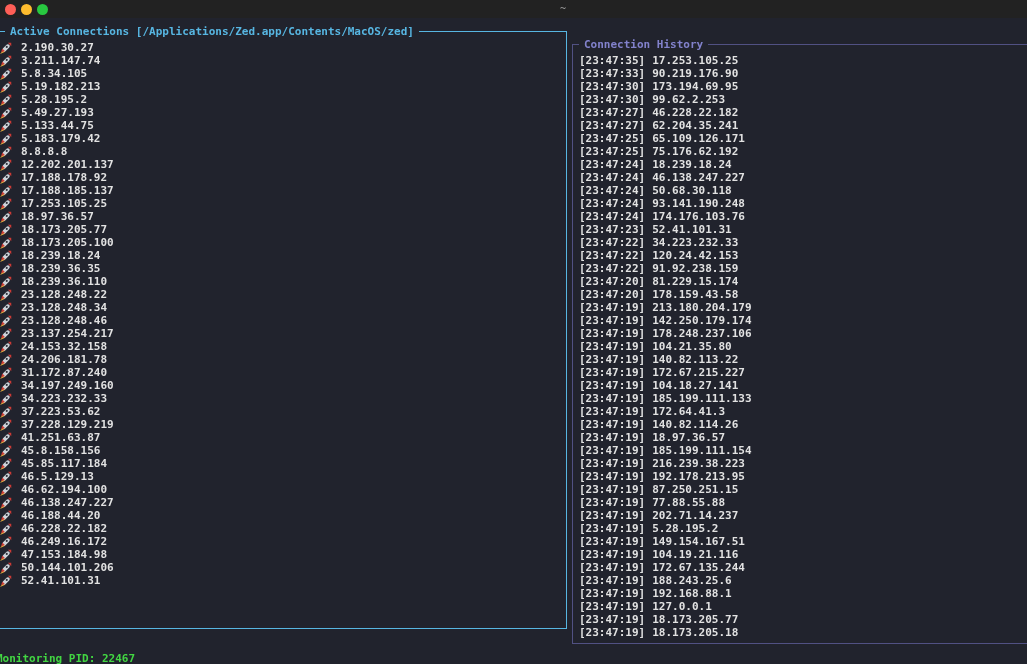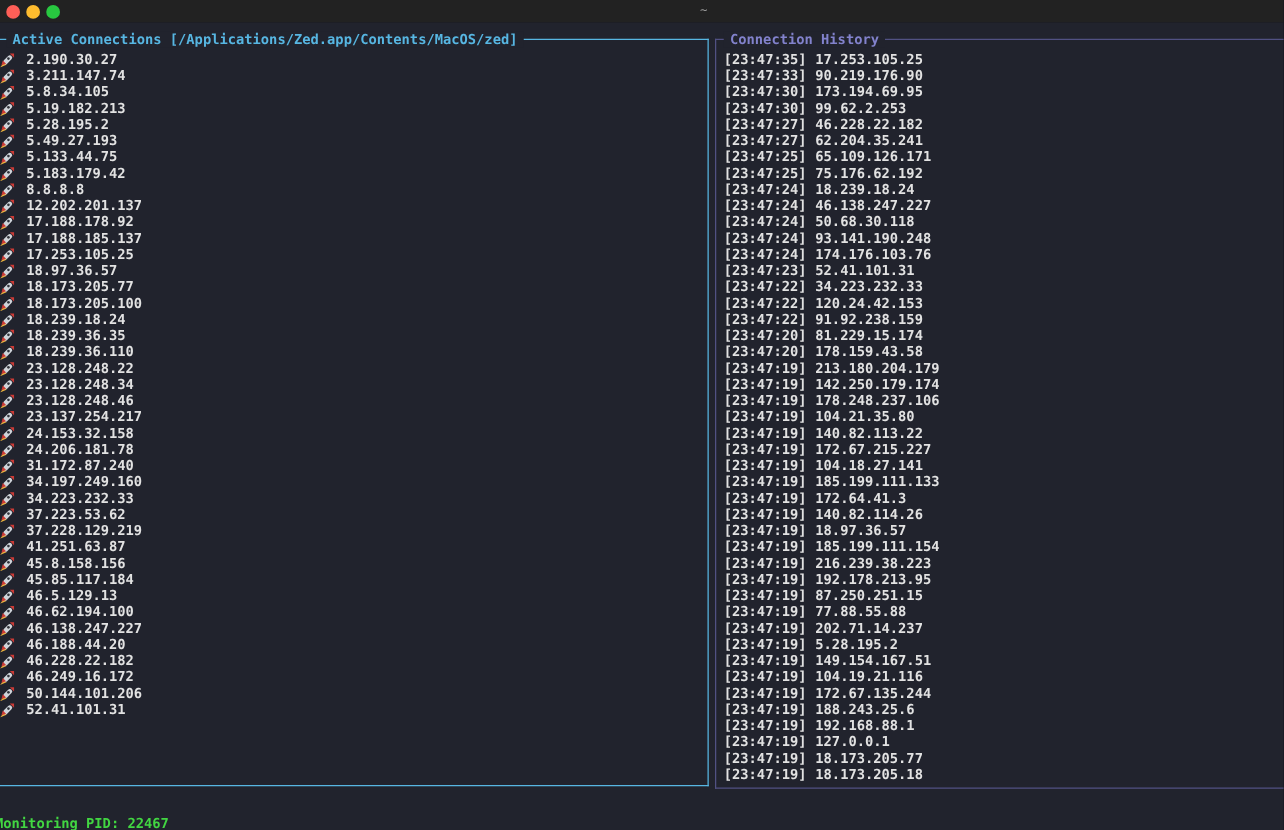--- a/index.html
+++ b/index.html
@@ -19,21 +19,21 @@
 
   
   .terminal { position:absolute; left:0; top:18px; width:1027px; height:646px; background:var(--terminal-bg,#21232d); }
 
   .panel { position:absolute; border:1px solid; }
   .panel-active {
     left:0; top:13px; width:567px; height:598px;
     border-color:var(--active-border,#57b6e2); border-left:none;
   }
   .panel-history {
-    left:572px; top:13px; width:455px; height:600px;
+    left:572px; top:26px; width:455px; height:600px;
     border-color:var(--history-border,#515183); border-right:none;
   }
   .panel-title {
     position:absolute; top:-7px; height:13px; line-height:13px;
     background:var(--terminal-bg,#21232d); padding:0 5px; font-size:11px; white-space:nowrap;
   }
   .panel-active  .panel-title { left:5px; color:var(--active-border,#57b6e2); }
   .panel-history .panel-title { left:6px; color:var(--history-title,#8282cc); }
 
   .rows { position:absolute; left:0; right:0; top:1px; bottom:1px; padding-top:8px; overflow:hidden; }
@@ -573,20 +573,32 @@
         <polygon points="0,16 5,10 7,13" fill="#e8b13f"></polygon>
         <rect x="2.5" y="5.5" width="11.5" height="5" rx="2.5" transform="rotate(-45 8 8)" fill="#cfd4da"></rect>
         <polygon points="10.5,1 15,1 15,5.5" fill="#cc3b36"></polygon>
         <polygon points="3,8.5 6.5,12 1.5,13.5" fill="#cc3b36"></polygon>
         <circle cx="9" cy="6.5" r="1.4" fill="#31343c"></circle>
       </svg>
     </span>
     <span class="ip">46.249.16.172</span>
   </div>
 
+  <div class="row">
+    <span class="icon">
+      <svg viewBox="0 0 16 16" xmlns="http://www.w3.org/2000/svg">
+        <polygon points="0,16 5,10 7,13" fill="#e8b13f"></polygon>
+        <rect x="2.5" y="5.5" width="11.5" height="5" rx="2.5" transform="rotate(-45 8 8)" fill="#cfd4da"></rect>
+        <polygon points="10.5,1 15,1 15,5.5" fill="#cc3b36"></polygon>
+        <polygon points="3,8.5 6.5,12 1.5,13.5" fill="#cc3b36"></polygon>
+        <circle cx="9" cy="6.5" r="1.4" fill="#31343c"></circle>
+      </svg>
+    </span>
+    <span class="ip">47.153.184.98</span>
+  </div>
 
   <div class="row">
     <span class="icon">
       <svg viewBox="0 0 16 16" xmlns="http://www.w3.org/2000/svg">
         <polygon points="0,16 5,10 7,13" fill="#e8b13f"></polygon>
         <rect x="2.5" y="5.5" width="11.5" height="5" rx="2.5" transform="rotate(-45 8 8)" fill="#cfd4da"></rect>
         <polygon points="10.5,1 15,1 15,5.5" fill="#cc3b36"></polygon>
         <polygon points="3,8.5 6.5,12 1.5,13.5" fill="#cc3b36"></polygon>
         <circle cx="9" cy="6.5" r="1.4" fill="#31343c"></circle>
       </svg>

